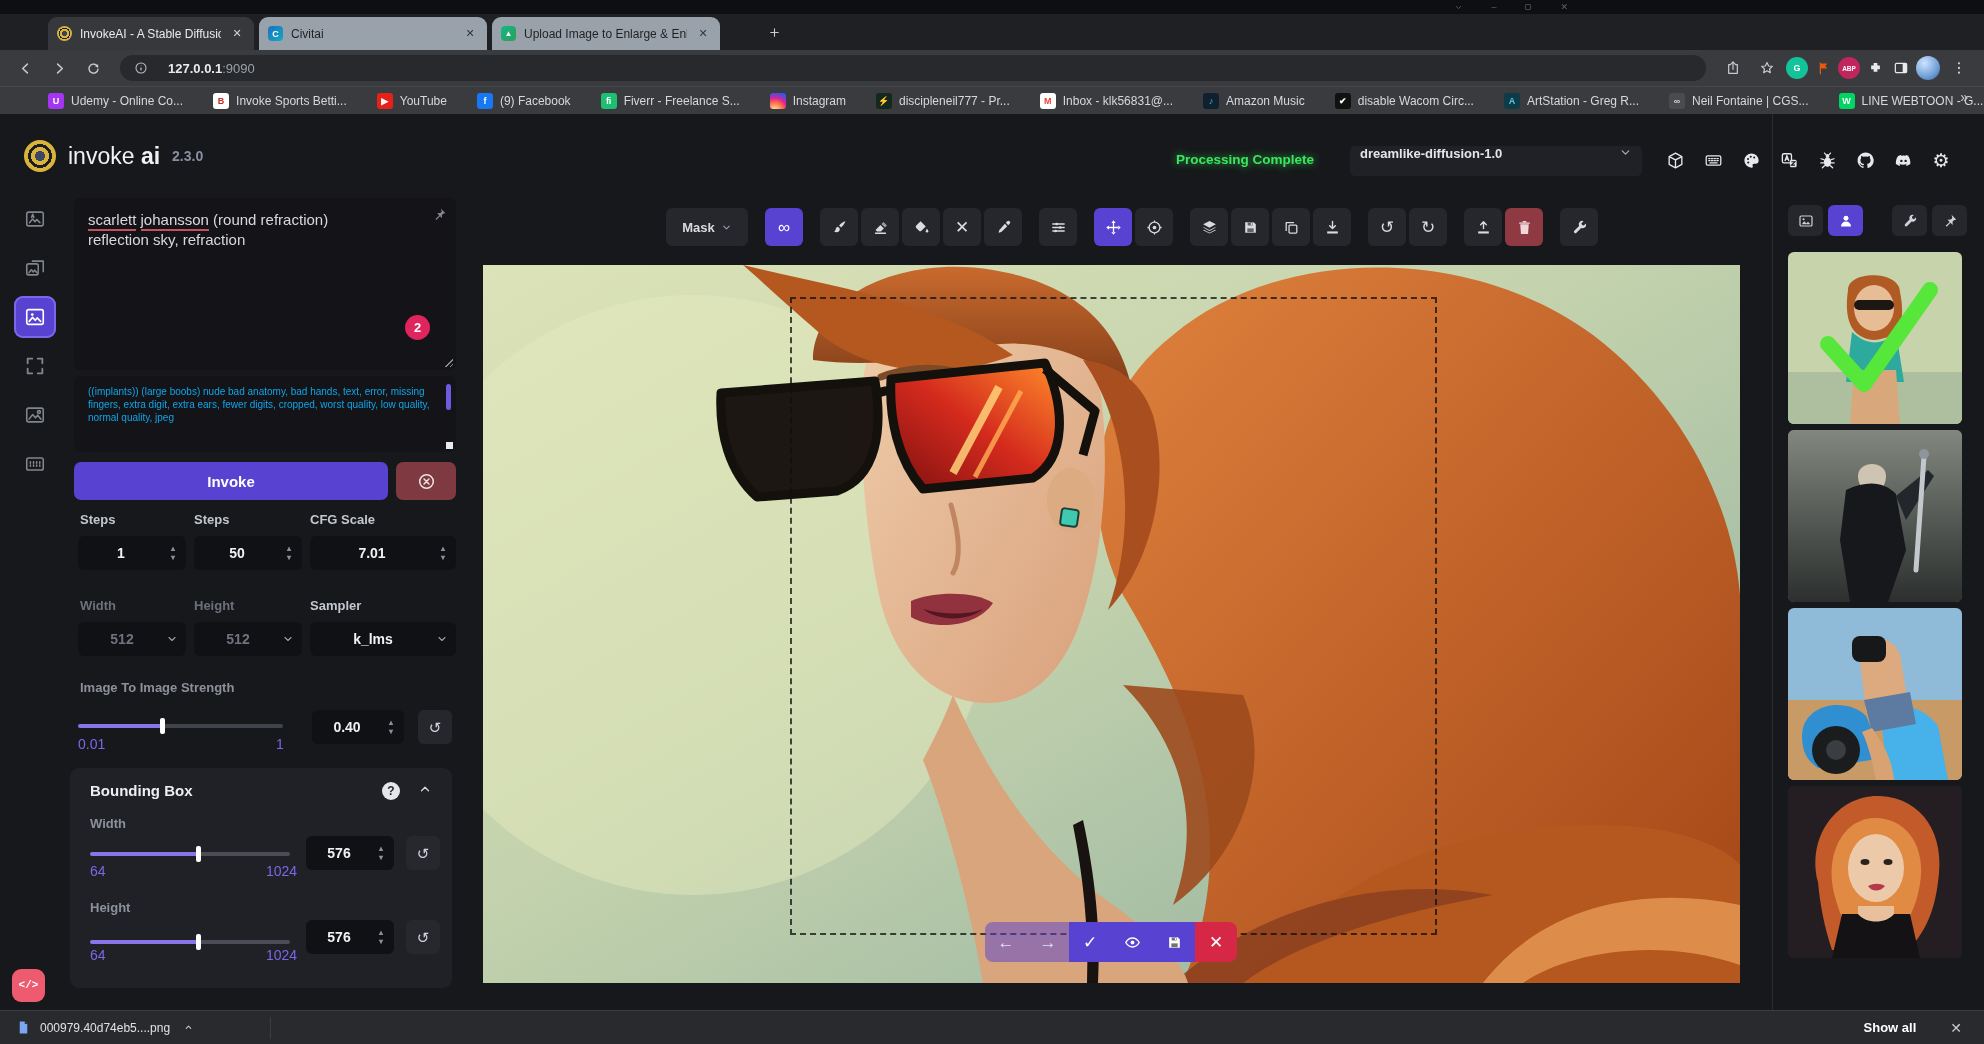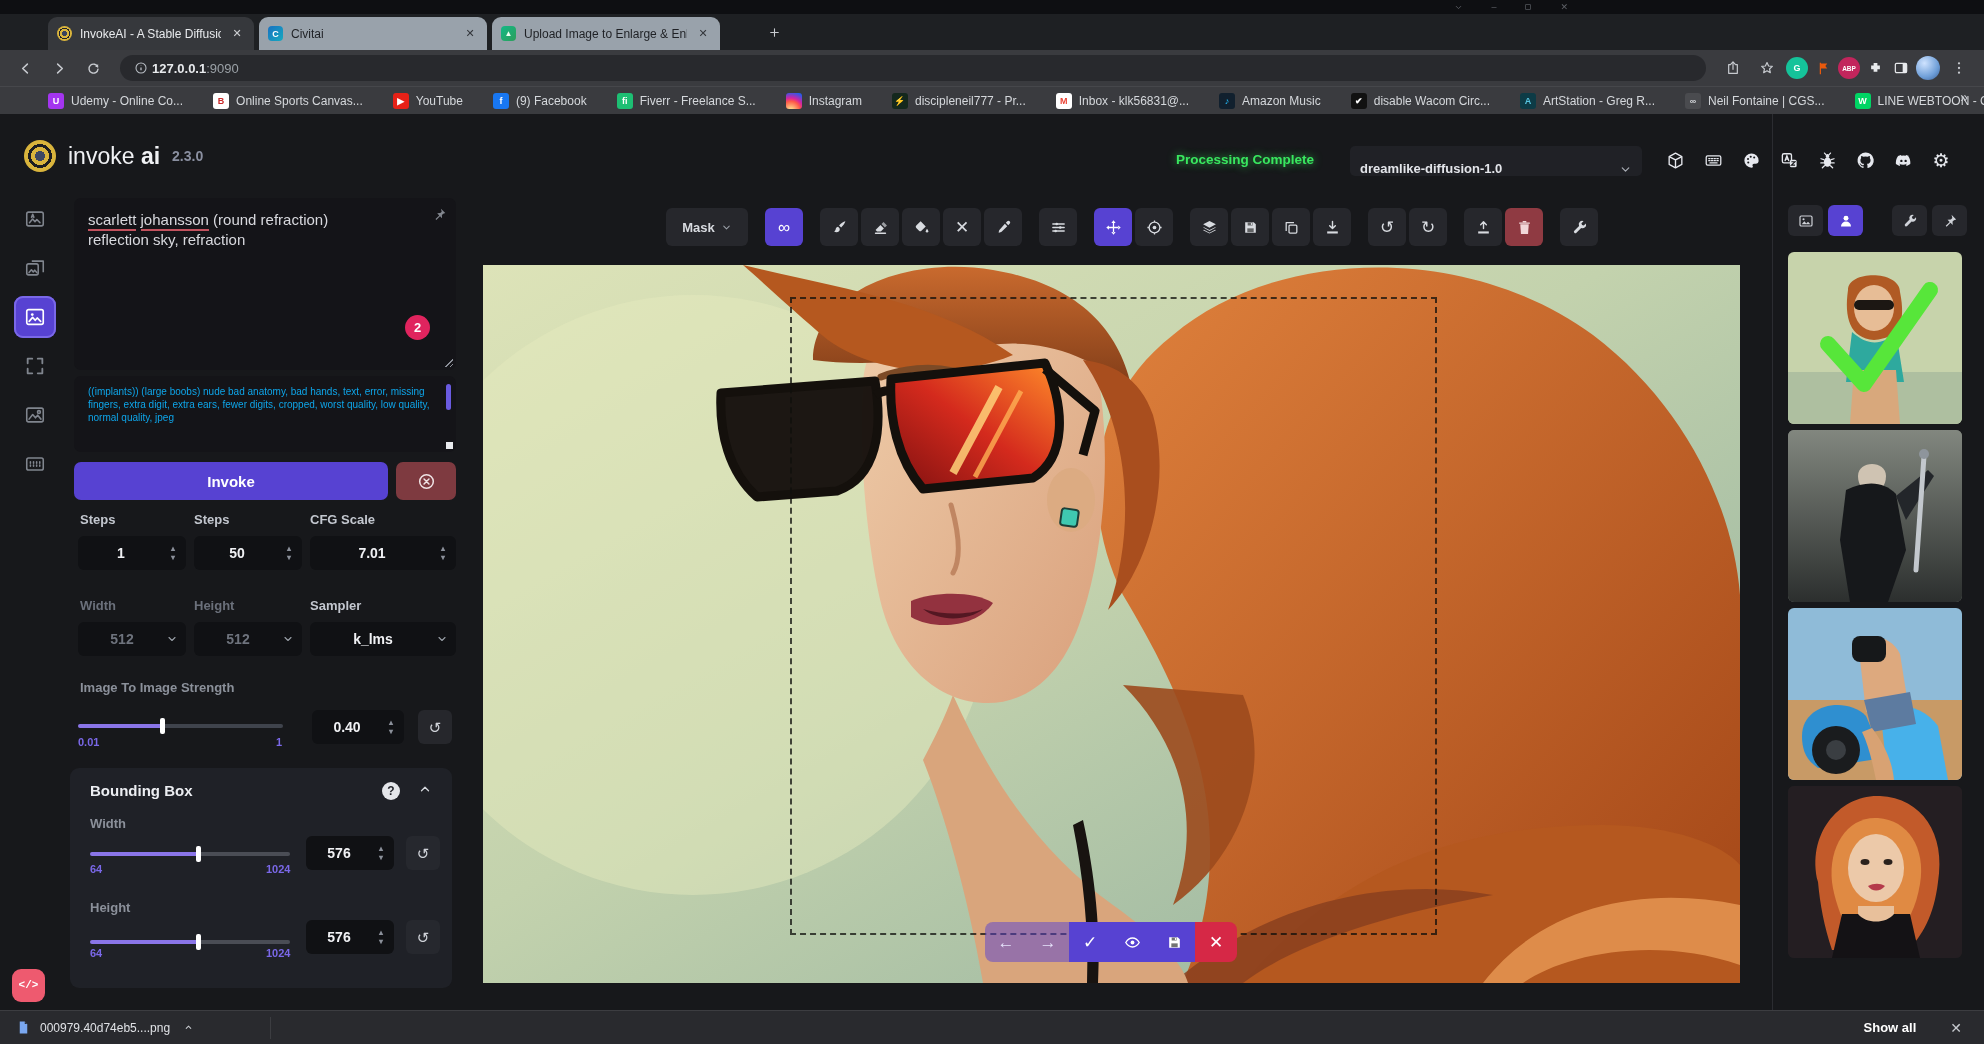--- a/index.html
+++ b/index.html
@@ -19,39 +19,39 @@
 .fav{width:15px;height:15px;flex:none;border-radius:50%;display:flex;align-items:center;justify-content:center;font-weight:bold}
 .fav-invoke{background:radial-gradient(circle,#39425c 0 2.5px,#d9b43c 2.5px 4.5px,#20222a 4.5px 5.8px,#d9b43c 5.8px 7.5px)}
 .fav-civitai{border-radius:4px;background:linear-gradient(135deg,#1971c2,#15aabf);color:#fff;font-size:9px}
 .fav-civitai::after{content:"C"}
 .fav-upscale{border-radius:4px;background:linear-gradient(135deg,#12b886,#2e9e5b);color:#eafff0;font-size:8px}
 .fav-upscale::after{content:"▲"}
 .newtab{width:26px;height:26px;margin:0 0 4px 6px;color:#c8cbd0;font-size:13px;display:flex;align-items:center;justify-content:center;border-radius:50%}
 
 .btoolbar{left:0;top:50px;width:1984px;height:36px;background:#3a3b3f;display:flex;align-items:center;padding:0 10px;gap:4px}
 .navbtn{width:30px;height:30px;color:#c7cacf;font-size:15px;display:flex;align-items:center;justify-content:center;border-radius:50%}
-.urlpill{flex:1;height:26px;background:#28292d;border-radius:13px;display:flex;align-items:center;gap:4px;padding:0 14px;margin:0 8px;color:#dfe1e5;font-size:13px}
+.urlpill{flex:1;height:26px;background:#28292d;border-radius:13px;display:flex;align-items:center;gap:20px;padding:0 14px;margin:0 8px;color:#dfe1e5;font-size:13px}
 .urlpill .u-host{font-weight:bold;color:#e8eaed}
 .urlpill .u-port{color:#9aa0a6}
 .exticon{width:22px;height:22px;border-radius:50%;display:flex;align-items:center;justify-content:center;font-size:9px;font-weight:bold;flex:none}
 .avatar{width:24px;height:24px;border-radius:50%;background:radial-gradient(circle at 35% 30%,#cfe3ff,#6f9fd8 60%,#3a5f96);flex:none}
 
 .bookmarks{left:0;top:86px;width:1984px;height:28px;background:#3a3b3f;border-top:1px solid #46474b;display:flex;align-items:center;gap:30px;padding:0 56px 0 48px;overflow:hidden}
 .bm{display:flex;align-items:center;gap:7px;color:#d5d8dc;font-size:12px;white-space:nowrap;flex:none}
 .bmicon{width:16px;height:16px;border-radius:3px;display:flex;align-items:center;justify-content:center;font-size:9px;font-weight:bold;flex:none}
 .bm-overflow{position:absolute;right:16px;top:89px;color:#c8cbd0;font-size:14px}
 
 .app{left:0;top:114px;width:1984px;height:896px;background:#17181b}
 .brand{left:24px;top:26px;display:flex;align-items:center;gap:12px}
 .logo{width:32px;height:32px;border-radius:50%;background:radial-gradient(circle,#3c4763 0 5px,#d9b43c 5px 9px,#1c1d22 9px 12px,#d9b43c 12px 16px)}
 .brand .b1{font-size:23px;color:#f0f1f4;font-weight:500}
 .brand .b1 b{font-weight:700}
 .brand .ver{font-size:14px;font-weight:600;color:#8a8fa0}
 .status{left:1176px;top:38px;font-size:13.5px;font-weight:bold;color:#39e75f;text-shadow:0 0 9px rgba(57,231,95,.75)}
-.modelsel{left:1350px;top:32px;width:292px;height:30px;background:#202126;border-radius:5px;display:flex;align-items:flex-end;padding:0 10px;color:#e3e5ea;font-size:13px;font-weight:bold}
+.modelsel{left:1350px;top:32px;width:292px;height:30px;background:#202126;border-radius:5px;display:flex;align-items:flex-start;padding:0 10px;color:#e3e5ea;font-size:13px;font-weight:bold}
 .modelsel .ms-caret{margin-left:auto;font-size:13px;color:#a9adb5}
 .hdricons{left:1660px;top:32px;display:flex;gap:8px}
 .hdr-btn{width:30px;height:28px;color:#e6e8ee;font-size:19px;display:flex;align-items:center;justify-content:center;border-radius:5px}
 
 .rail{left:14px;top:84px;display:flex;flex-direction:column;gap:7px}
 .rail-btn{width:42px;height:42px;border-radius:9px;color:#80858e;font-size:22px;display:flex;align-items:center;justify-content:center;background:transparent}
 .rail-btn.active{background:#5742d2;color:#fff;box-shadow:0 0 0 2px #7a68e8 inset}
 
 .prompt-box{left:74px;top:84px;width:382px;height:172px;background:#141418;border-radius:7px;padding:12px 30px 12px 14px;color:#d8d9de;font-size:15px;line-height:1.35}
 .misspell{border-bottom:2px solid rgba(226,93,107,.85);padding-bottom:1px}
@@ -66,21 +66,21 @@
 .plabel.dim{color:#6b707b}
 .numbox{height:34px;background:#101114;border-radius:6px;display:flex;align-items:center;color:#f0f1f4;font-size:14px;font-weight:bold}
 .numbox .nb-val{flex:1;text-align:center}
 .stepper{display:flex;flex-direction:column;align-items:center;justify-content:center;width:18px;color:#8b909a;font-size:8px;gap:1px;margin-right:4px}
 .selbox{height:34px;background:#101114;border-radius:6px;display:flex;align-items:center;padding:0 8px 0 0;color:#f0f1f4;font-size:14px;font-weight:bold}
 .selbox .sb-val{flex:1;text-align:center}
 .selbox .sb-caret{font-size:12px;color:#9aa0a8}
 .selbox.dim{color:#6e737d}
 .slider-track{height:4px;border-radius:2px;position:relative}
 .slider-thumb{position:absolute;top:-6px;width:5px;height:16px;border-radius:2px;background:#fff}
-.mm{font-size:11px;font-weight:bold;color:#7a68e8}
+.mm{font-size:14px;font-weight:normal;color:#7a68e8}
 .resetbtn{width:34px;height:34px;border-radius:6px;background:#26272c;color:#cfd2d8;font-size:15px;display:flex;align-items:center;justify-content:center}
 .bbox-card{left:70px;top:654px;width:382px;height:220px;background:#1f2127;border-radius:9px}
 .bbox-title{position:absolute;left:20px;top:14px;font-size:15px;font-weight:bold;color:#eceef2}
 .bbox-help{position:absolute;right:52px;top:14px;width:18px;height:18px;border-radius:50%;background:#e4e6ea;color:#1f2127;font-size:12px;font-weight:bold;display:flex;align-items:center;justify-content:center}
 .bbox-chev{position:absolute;right:20px;top:14px;color:#d6d9de;font-size:14px}
 
 .canvas-art{left:483px;top:151px}
 .bbox-dash{left:790px;top:183px;width:647px;height:638px;border:2px dashed rgba(15,15,12,.75)}
 .cinfo{left:487px;top:158px;background:rgba(42,44,36,.78);border-radius:6px;padding:6px 10px;font-size:12.5px;font-weight:bold;line-height:1.35}
 .cinfo .l1{color:#e5a93d}
@@ -236,21 +236,21 @@
   </div>
 
   <div class="abs bookmarks">
 
   <div class="bm">
         <span class="bmicon" style="background: rgb(164, 53, 240); color: rgb(255, 255, 255);">U</span>
         <span>Udemy - Online Co...</span>
       </div>
       <div class="bm">
         <span class="bmicon" style="background: rgb(255, 255, 255); color: rgb(201, 42, 42);">B</span>
-        <span>Online Sports Canvas...</span>
+        <span>Invoke Sports Betti...</span>
       </div>
       <div class="bm">
         <span class="bmicon" style="background: rgb(230, 33, 23); color: rgb(255, 255, 255);">▶</span>
         <span>YouTube</span>
       </div>
       <div class="bm">
         <span class="bmicon" style="background: rgb(24, 119, 242); color: rgb(255, 255, 255);">f</span>
         <span>(9) Facebook</span>
       </div>
       <div class="bm">

